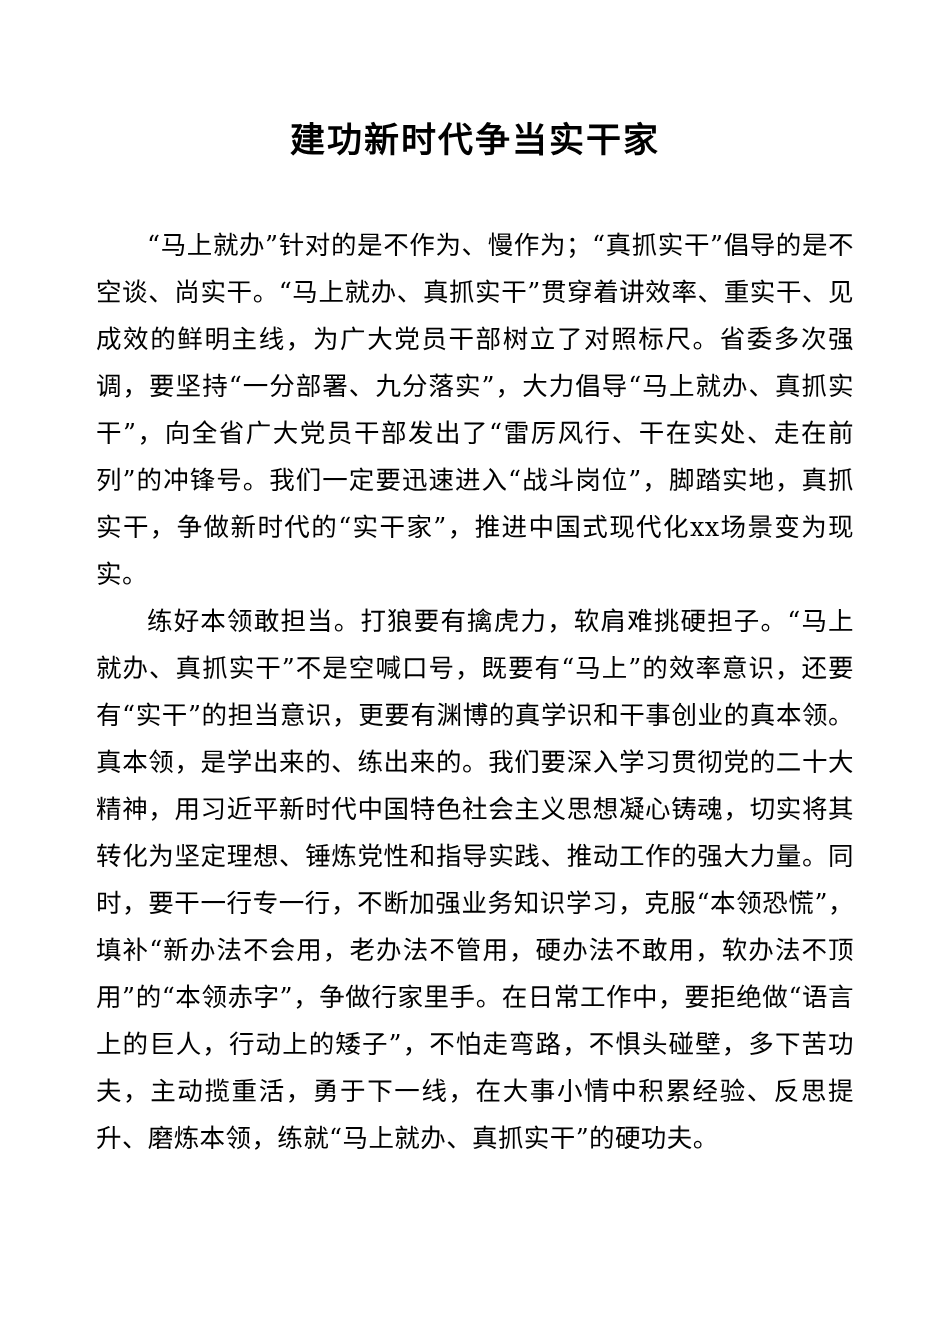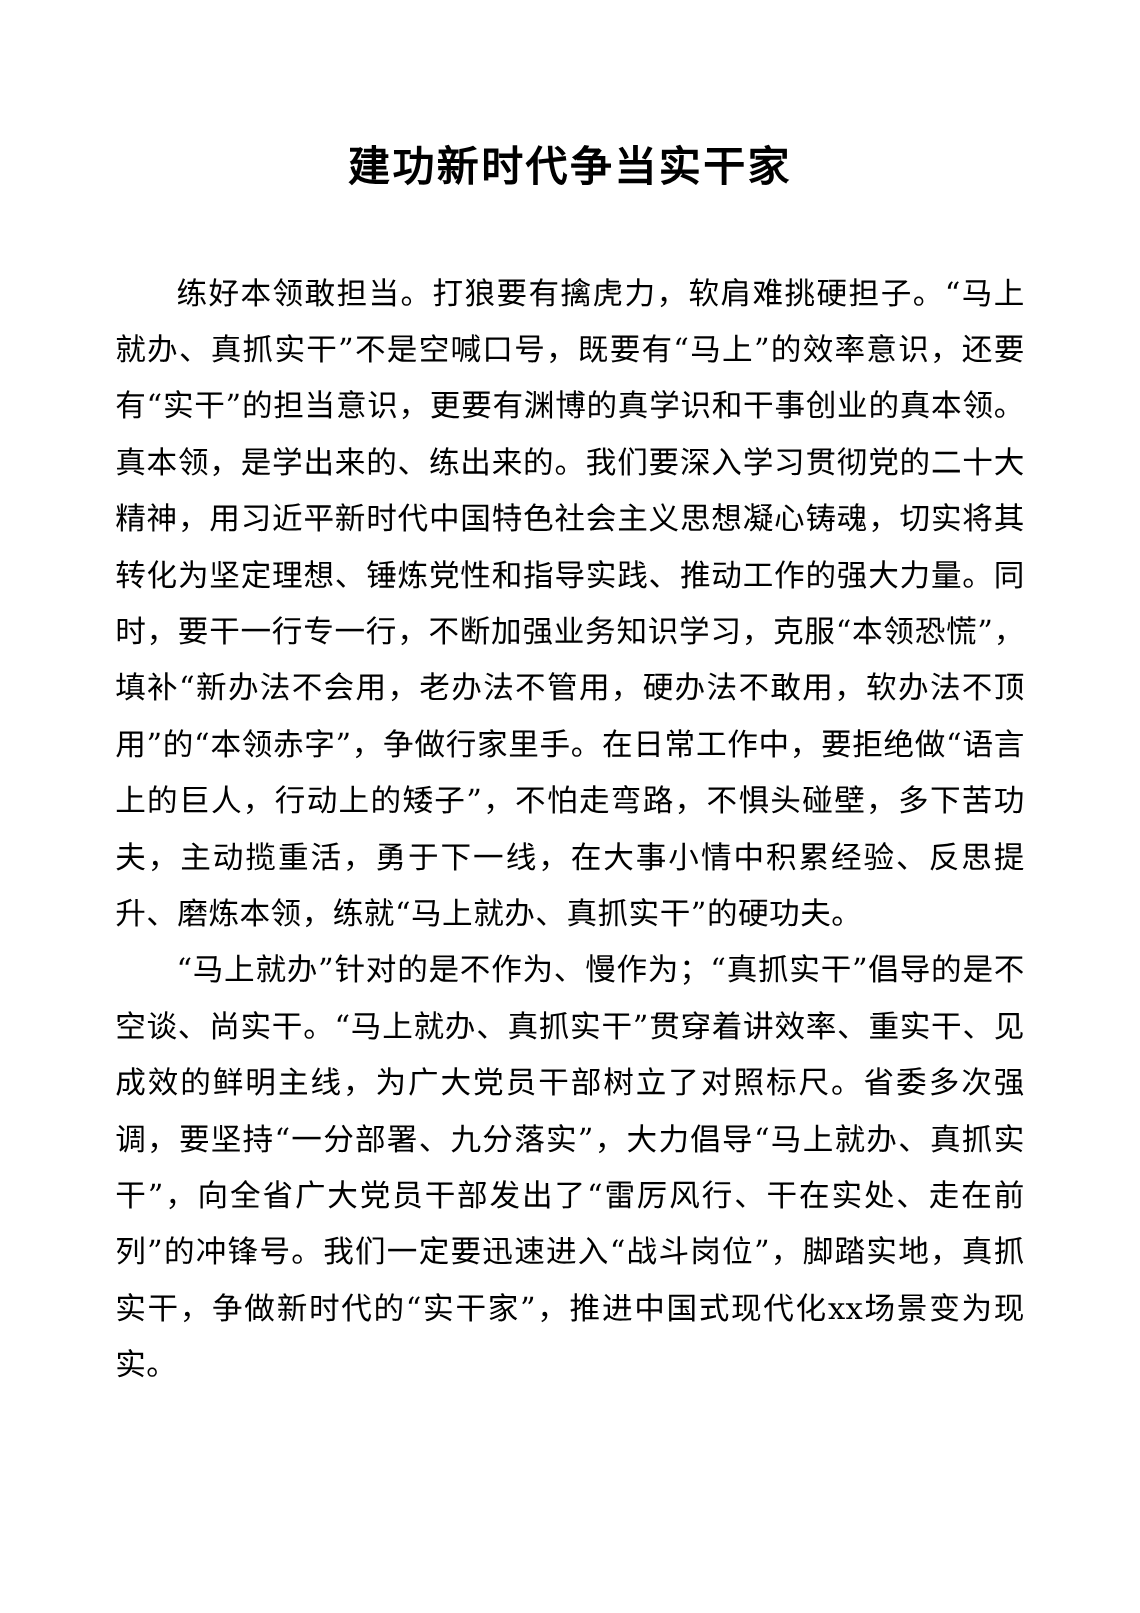--- a/index.html
+++ b/index.html
@@ -41,16 +41,16 @@
     margin: 0 0 0 0;
     text-indent: 2em;
   }
 </style>
 </head>
 <body>
 
 <div class="page">
   <h1 class="doc-title">建功新时代争当实干家</h1>
   <div class="body-text">
+    <p class="para">“马上就办”针对的是不作为、慢作为；“真抓实干”倡导的是不空谈、尚实干。“马上就办、真抓实干”贯穿着讲效率、重实干、见成效的鲜明主线，为广大党员干部树立了对照标尺。省委多次强调，要坚持“一分部署、九分落实”，大力倡导“马上就办、真抓实干”，向全省广大党员干部发出了“雷厉风行、干在实处、走在前列”的冲锋号。我们一定要迅速进入“战斗岗位”，脚踏实地，真抓实干，争做新时代的“实干家”，推进中国式现代化xx场景变为现实。</p>
     <p class="para">练好本领敢担当。打狼要有擒虎力，软肩难挑硬担子。“马上就办、真抓实干”不是空喊口号，既要有“马上”的效率意识，还要有“实干”的担当意识，更要有渊博的真学识和干事创业的真本领。真本领，是学出来的、练出来的。我们要深入学习贯彻党的二十大精神，用习近平新时代中国特色社会主义思想凝心铸魂，切实将其转化为坚定理想、锤炼党性和指导实践、推动工作的强大力量。同时，要干一行专一行，不断加强业务知识学习，克服“本领恐慌”，填补“新办法不会用，老办法不管用，硬办法不敢用，软办法不顶用”的“本领赤字”，争做行家里手。在日常工作中，要拒绝做“语言上的巨人，行动上的矮子”，不怕走弯路，不惧头碰壁，多下苦功夫，主动揽重活，勇于下一线，在大事小情中积累经验、反思提升、磨炼本领，练就“马上就办、真抓实干”的硬功夫。</p>
-    <p class="para">“马上就办”针对的是不作为、慢作为；“真抓实干”倡导的是不空谈、尚实干。“马上就办、真抓实干”贯穿着讲效率、重实干、见成效的鲜明主线，为广大党员干部树立了对照标尺。省委多次强调，要坚持“一分部署、九分落实”，大力倡导“马上就办、真抓实干”，向全省广大党员干部发出了“雷厉风行、干在实处、走在前列”的冲锋号。我们一定要迅速进入“战斗岗位”，脚踏实地，真抓实干，争做新时代的“实干家”，推进中国式现代化xx场景变为现实。</p>
   </div>
 </div>
 
 </body></html>

